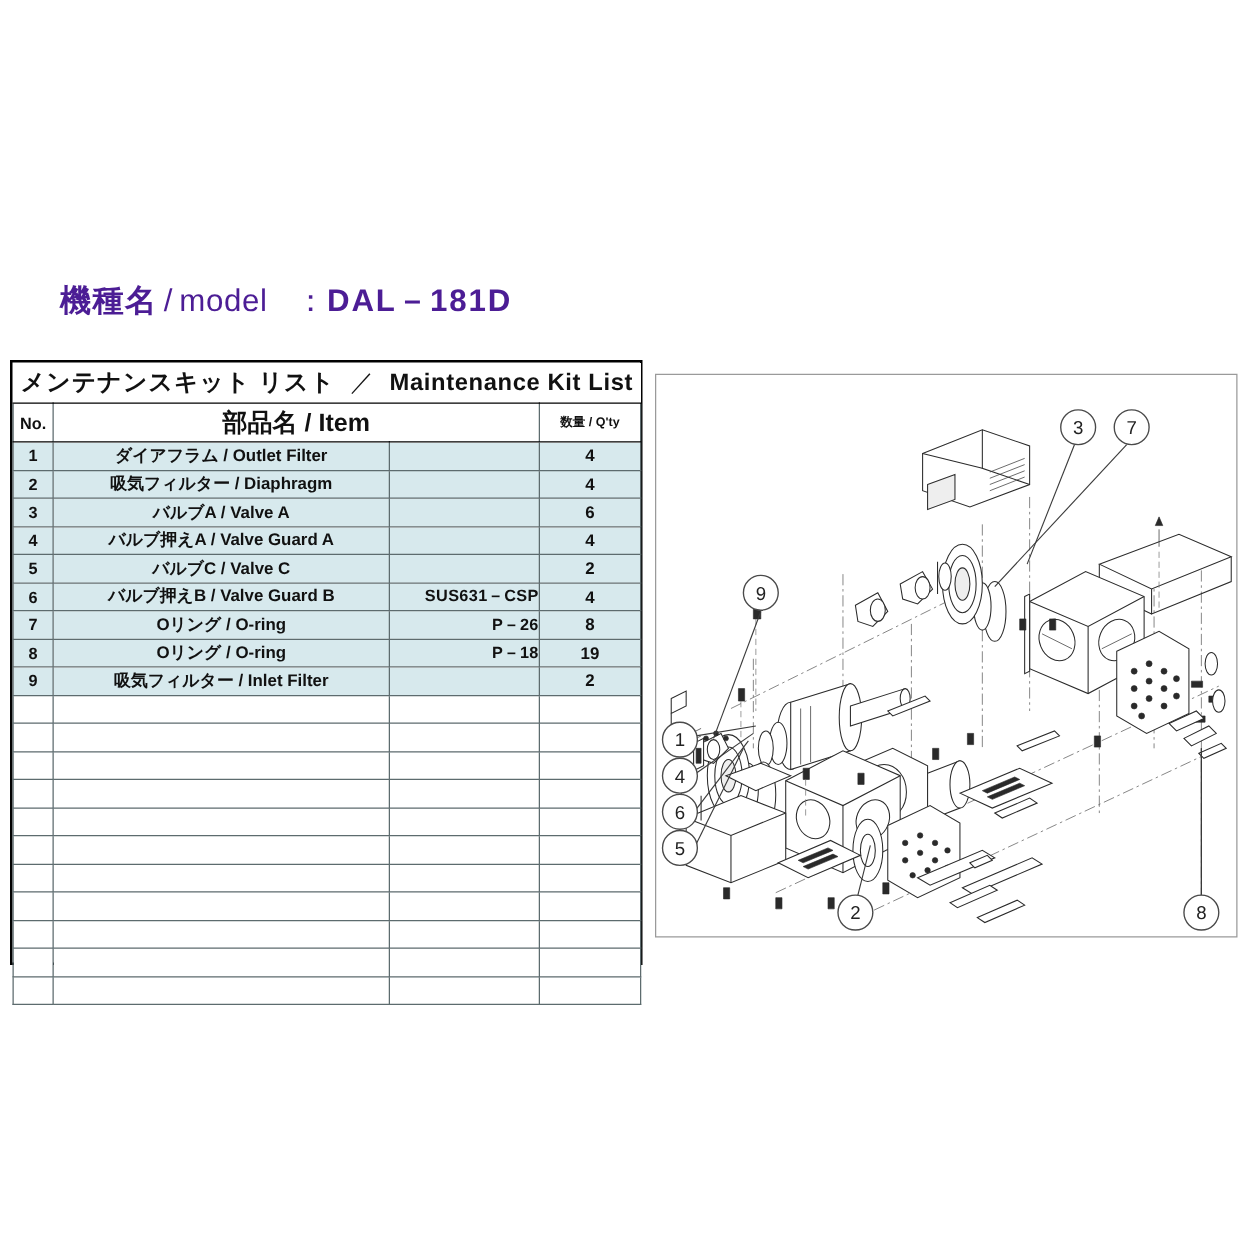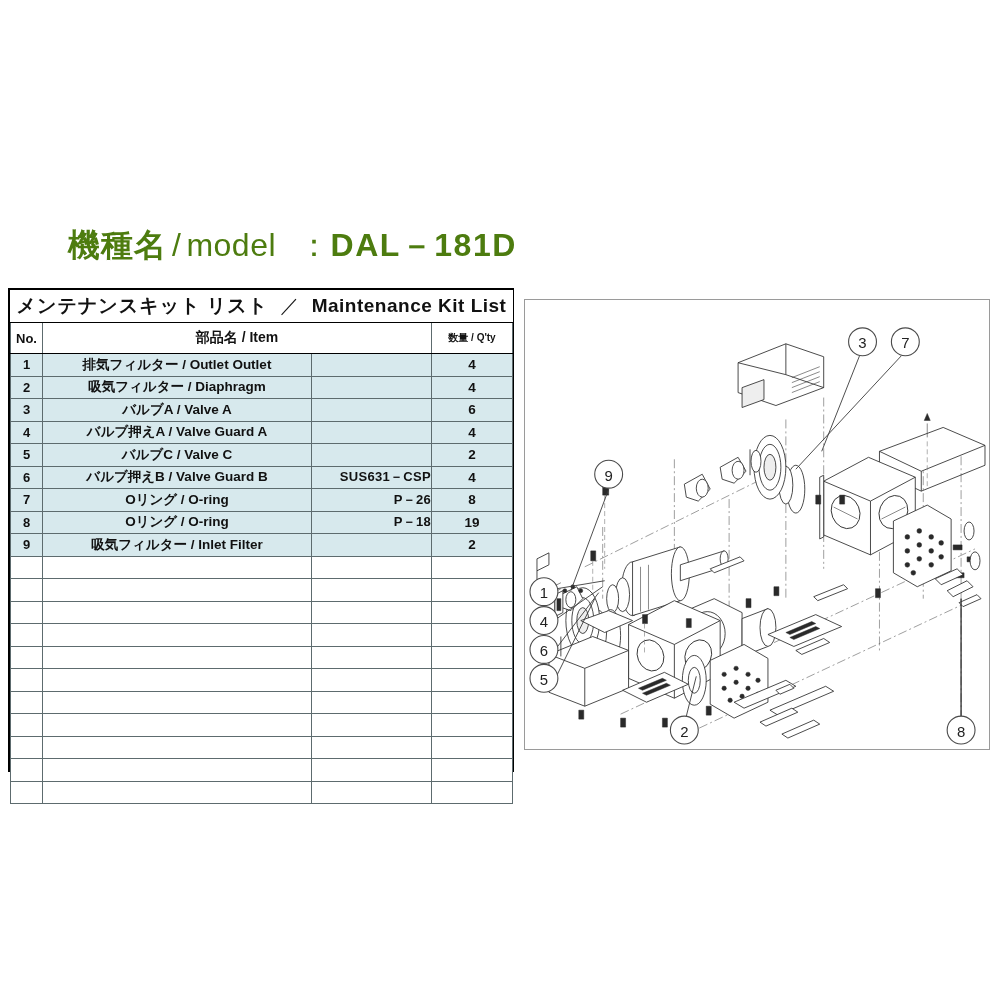--- a/index.html
+++ b/index.html
@@ -13,27 +13,27 @@
     height: 1000px;
     position: relative;
     font-family: "Liberation Sans", "DejaVu Sans", sans-serif;
     color: #111111;
     overflow: hidden;
   }
 
   
   #model-title {
     position: absolute;
-    left: 68px;
+    left: 48px;
     top: 224px;
-    font-size: 32px;
+    font-size: 25px;
     font-weight: 700;
     letter-spacing: 0.5px;
     white-space: nowrap;
-    color: #4d7c0f;
+    color: #4c1d95;
   }
   #model-title .lbl-jp { letter-spacing: 1px; }
   #model-title .sep    { padding: 0 5px; font-weight: 500; }
   #model-title .lbl-en { font-weight: 500; letter-spacing: 0.5px; }
   #model-title .colon  { padding-left: 22px; font-weight: 500;}
   #model-title .value  { letter-spacing: 1.5px; }
 
   
   #parts-table-wrap {
     position: absolute;
@@ -78,21 +78,21 @@
 
   
   tr.head-row td {
     height: 30px;
     font-size: 13.5px;
     background: #ffffff;
     border-bottom: 1px solid #000000;
     border-top: 1px solid #000000;
   }
   tr.head-row td.c-no   { font-size: 13px; }
-  tr.head-row td.c-item { font-size: 14px; }
+  tr.head-row td.c-item { font-size: 20px; }
   tr.head-row td.c-qty  { font-size: 10px; }
 
   
   tr.data-row td {
     height: 21.5px;
     background: #d7e9ed;
     font-size: 13.5px;
   }
   tr.data-row td.c-no  { font-size: 13px; }
   tr.data-row td.c-item{ font-size: 13.5px; }
@@ -167,21 +167,21 @@
         </td>
       </tr>
       <tr class="head-row">
         <td class="c-no">No.</td>
         <td class="c-item" colspan="2">部品名 / Item</td>
         <td class="c-qty">数量 / Q'ty</td>
       </tr>
 
     <tr class="data-row">
           <td class="c-no">1</td>
-          <td class="c-item">排気フィルター / Outlet Outlet</td>
+          <td class="c-item">ダイアフラム / Outlet Filter</td>
           <td class="c-spec"></td>
           <td class="c-qty">4</td>
         </tr>
         <tr class="data-row">
           <td class="c-no">2</td>
           <td class="c-item">吸気フィルター / Diaphragm</td>
           <td class="c-spec"></td>
           <td class="c-qty">4</td>
         </tr>
         <tr class="data-row">

